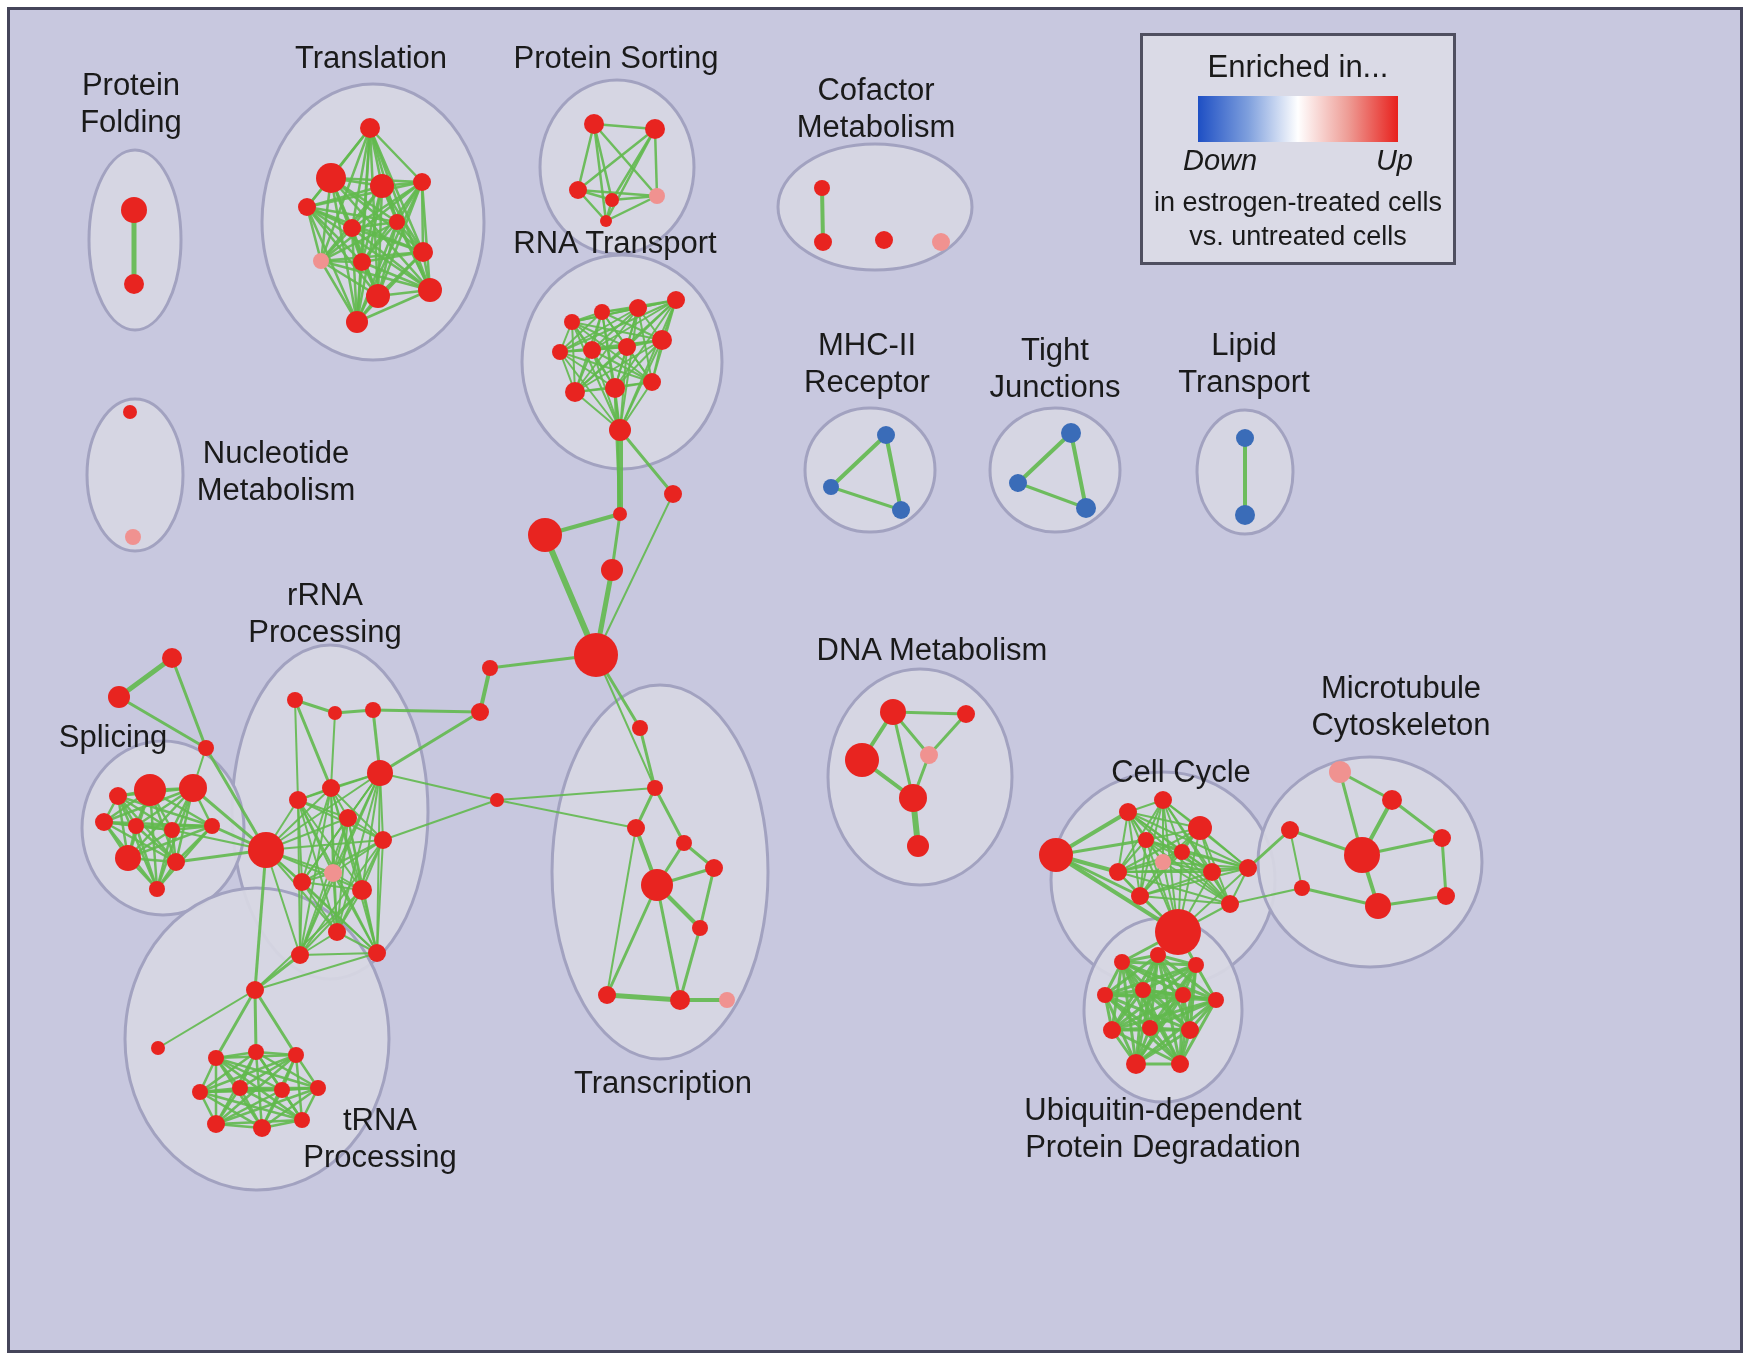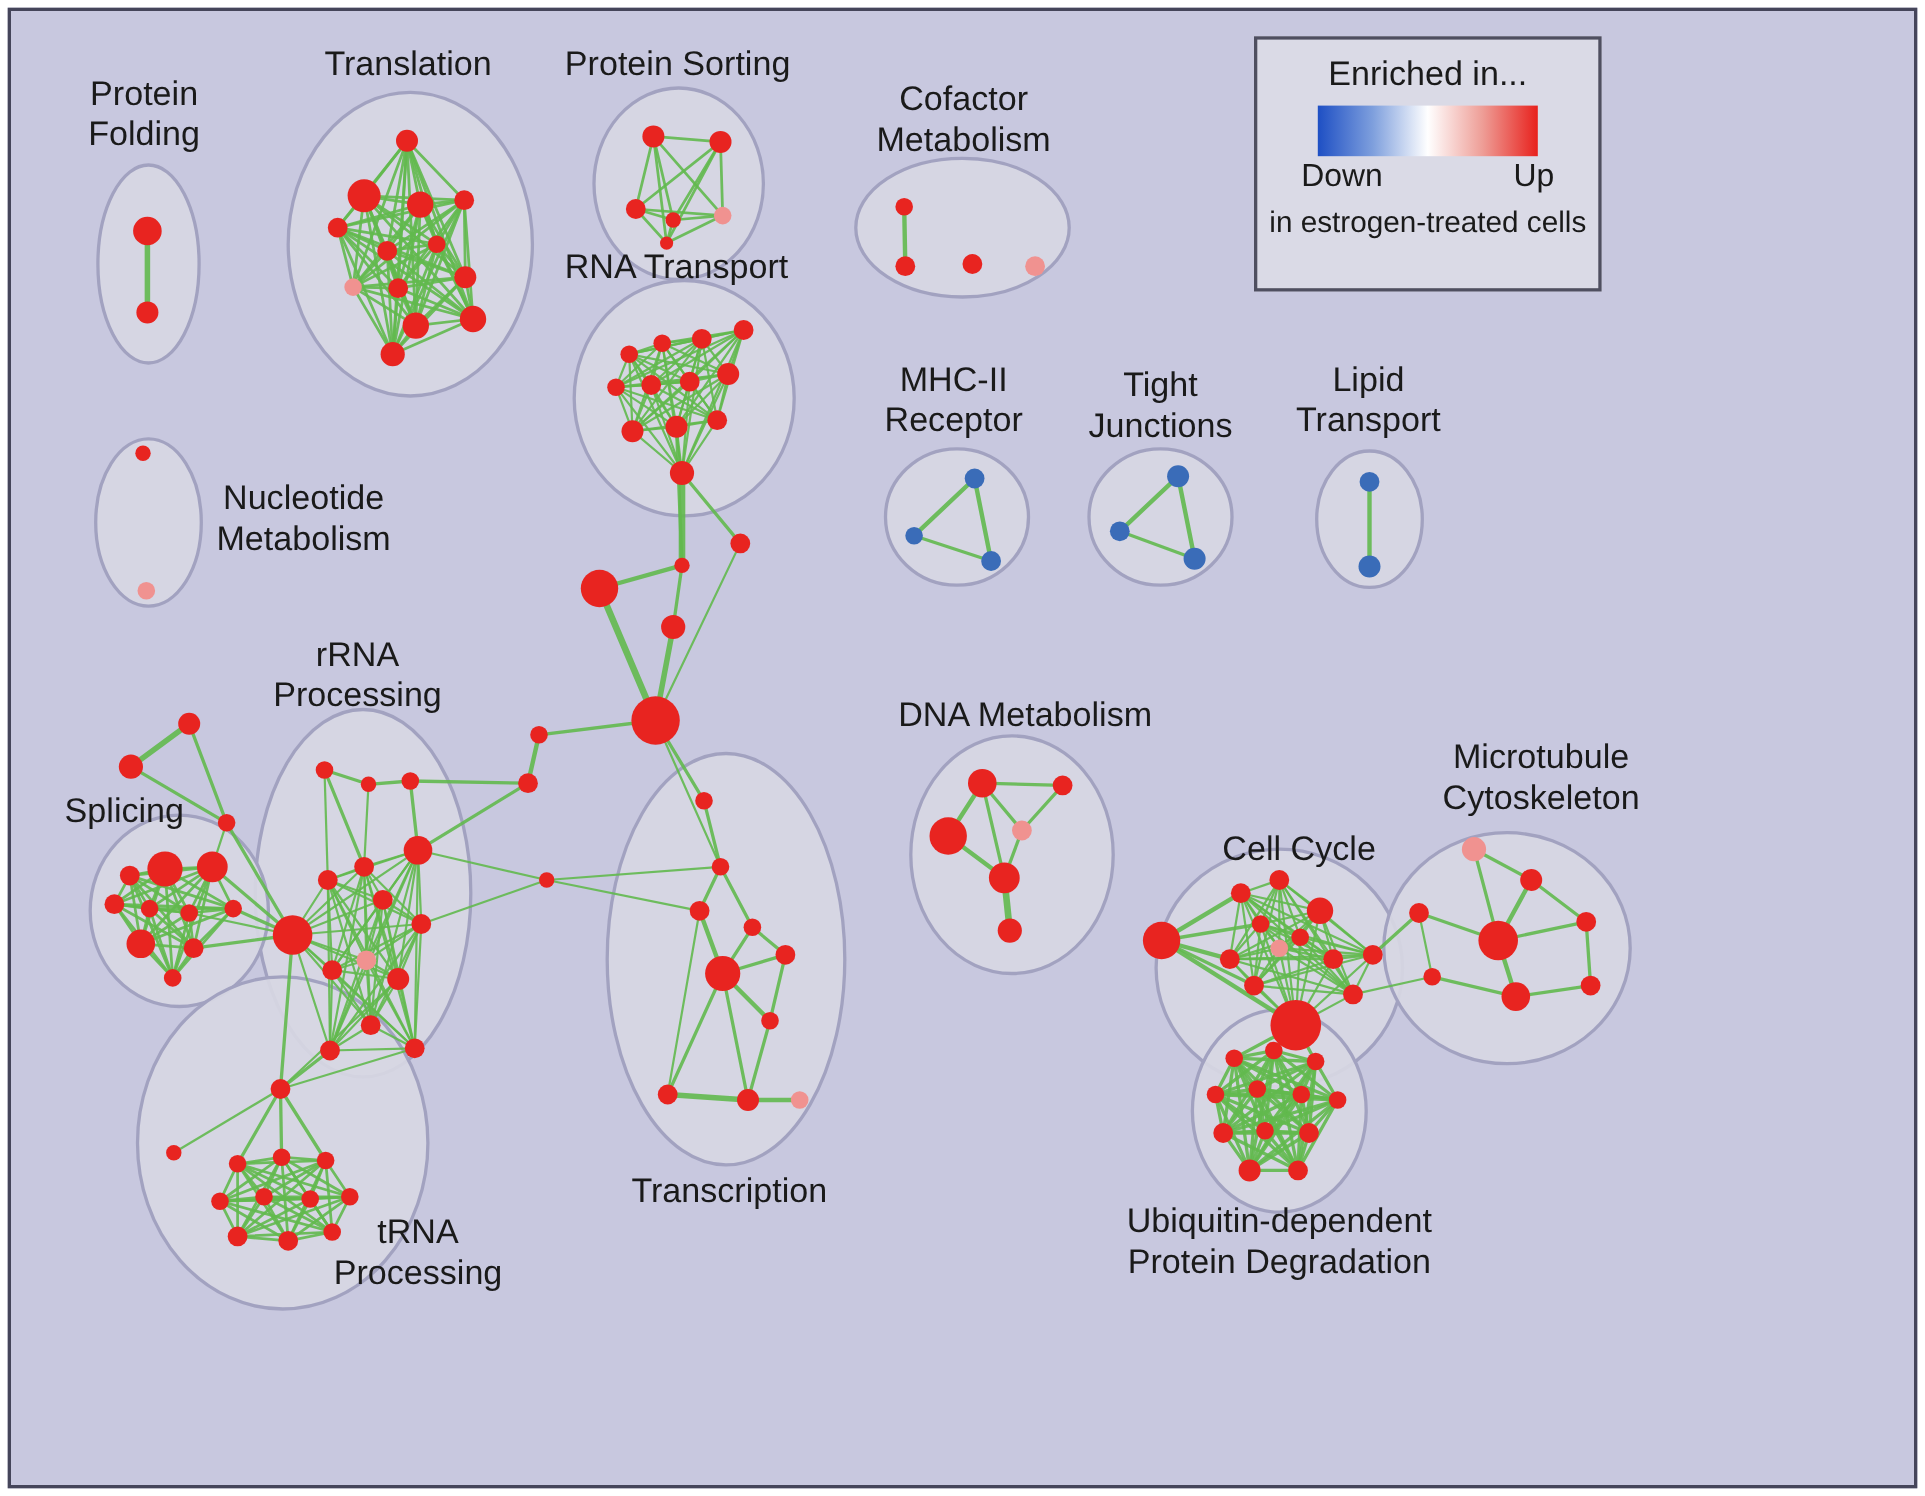--- a/index.html
+++ b/index.html
@@ -22,21 +22,21 @@
     box-sizing:border-box;
     background:#dadae6;
     border:3px solid #4f4f60;
     text-align:center;
     color:#1a1a1a;
   }
   .legend-title { font-size:31px; margin-top:13px; }
   .legend-bar { width:200px; height:46px; margin:11px auto 2px auto; }
   .legend-row {
     display:flex; justify-content:space-between;
-    width:230px; margin:2px auto 8px auto; font-size:29px;
+    width:230px; margin:2px auto 8px auto; font-size:29px;font-style:italic;
   }
   .legend-sub { font-size:27px; line-height:34px; }
 </style>
 </head>
 <body>
 
 <div class="frame" style="background: rgb(200, 200, 223); border-color: rgb(69, 69, 90);"></div>
 
 <svg class="network" viewBox="0 0 1750 1360" xmlns="http://www.w3.org/2000/svg">
     <ellipse cx="135" cy="240" rx="46" ry="90" fill="#d7d7e3" fill-opacity="0.92" stroke="#a2a2c0" stroke-width="3"></ellipse>
@@ -761,13 +761,14 @@
   </svg>
 
 <div class="legend">
   <div class="legend-title">Enriched in...</div>
   <div class="legend-bar" style="background: linear-gradient(90deg, rgb(30, 79, 196), rgb(126, 159, 221), rgb(255, 255, 255), rgb(238, 157, 150), rgb(232, 33, 29));"></div>
   <div class="legend-row">
     <span>Down</span>
     <span>Up</span>
   </div>
   <div class="legend-sub">in estrogen-treated cells</div>
+  <div class="legend-sub">vs. untreated cells</div>
 </div>
 
 </body></html>

